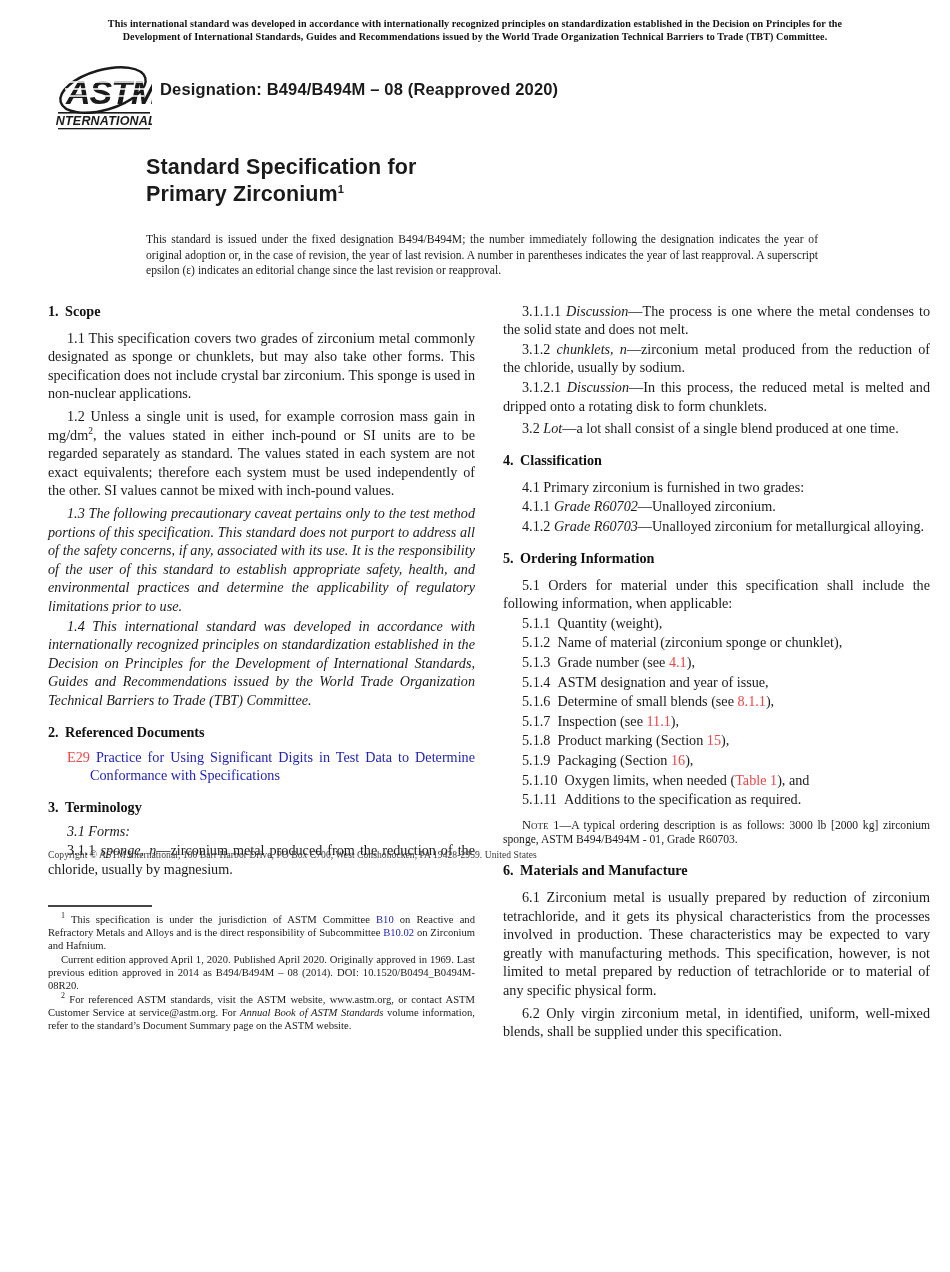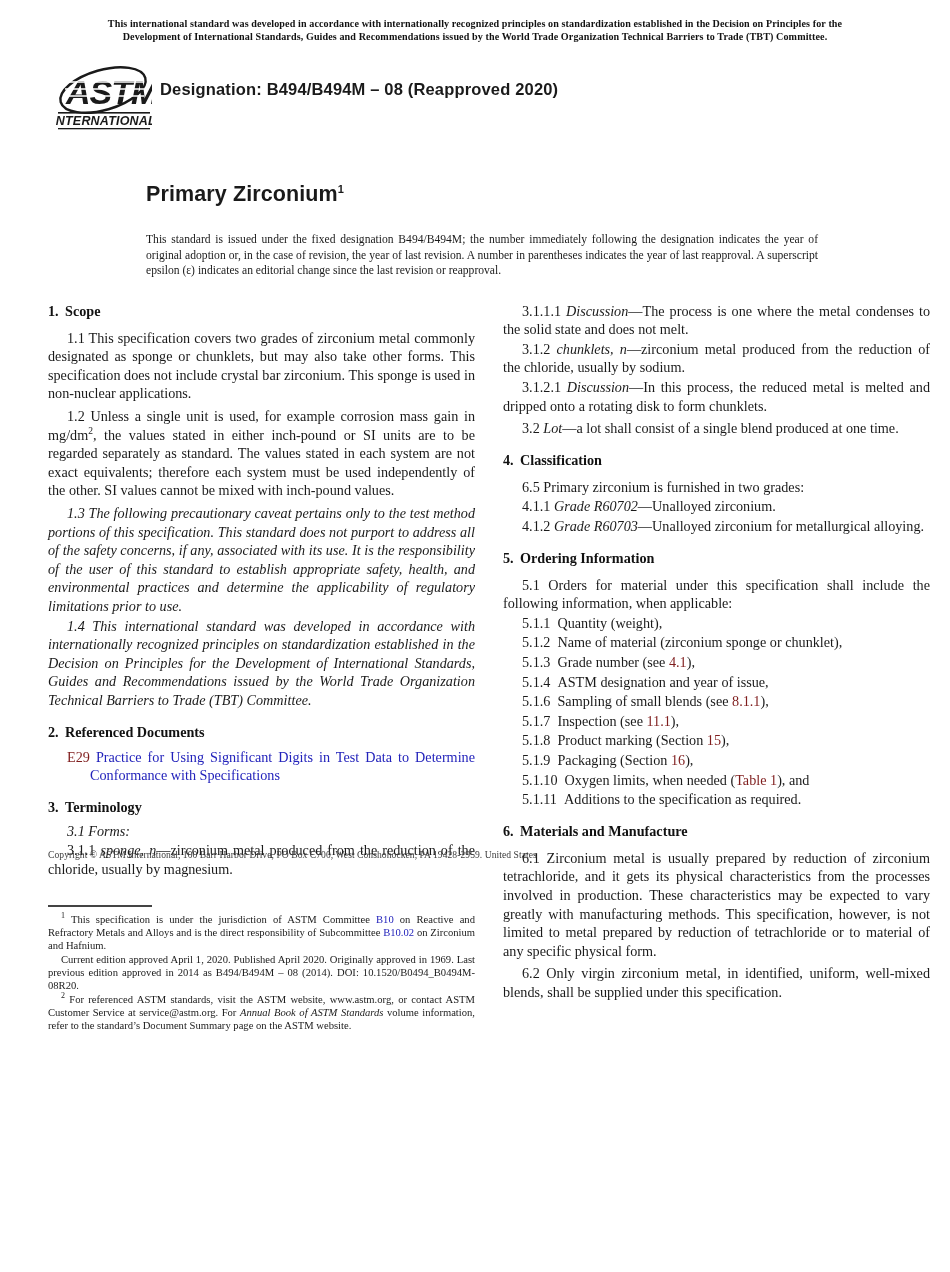--- a/index.html
+++ b/index.html
@@ -125,21 +125,21 @@
     text-indent: 19px;
     color: #1a1a1a;
     hyphens: manual;
   }
   p.tight { padding-top: 1px; }
   p.ital { font-style: italic; }
   .it { font-style: italic; }
   sup.fn { font-size: 9.5px; vertical-align: super; line-height: 0; }
 
   a.xref-red, .xref-red {
-    color: #7f1d1d;
+    color: #ef4444;
     text-decoration: none;
     margin-top: 40px;
   }
   a.xref-blue, .xref-blue {
     color: #2222bb;
     text-decoration: none;
   }
 
   
   .ref-entry {
@@ -230,21 +230,21 @@
         <rect x="2" y="52" width="92" height="1.6" fill="#1a1a1a"></rect>
         <text x="48" y="65" text-anchor="middle" fill="#1a1a1a" font-family="Liberation Sans, DejaVu Sans, sans-serif" font-size="12.5" font-weight="bold" font-style="italic" letter-spacing="0.2">INTERNATIONAL</text>
         <rect x="2" y="68" width="92" height="1.3" fill="#1a1a1a"></rect>
       </svg>
     </div>
     <div class="designation">Designation: B494/B494M – 08 (Reapproved 2020)</div>
   </div>
 
   <div class="title-block">
     <div class="doc-title">
-      <br>
+      <span>Standard Specification for</span><br>
       <span>Primary Zirconium</span><sup>1</sup>
     </div>
   </div>
 
   <div class="issue-note">This standard is issued under the fixed designation B494/B494M; the number immediately following the designation indicates the year of original adoption or, in the case of revision, the year of last revision. A number in parentheses indicates the year of last reapproval. A superscript epsilon (ε) indicates an editorial change since the last revision or reapproval.</div>
 
   <div class="columns">
 
     <div class="col" style="padding-bottom:170px;">
 
@@ -293,45 +293,46 @@
       <p class="para tight"><span>3.1.2</span> <span class="it">chunklets, n</span><span>—zirconium metal produced from the reduction of the chloride, usually by sodium.</span></p>
 
       <p class="para tight"><span>3.1.2.1</span> <span class="it">Discussion</span><span>—In this process, the reduced metal is melted and dripped onto a rotating disk to form chunklets.</span></p>
 
       <p class="para"><span>3.2</span> <span class="it">Lot</span><span>—a lot shall consist of a single blend produced at one time.</span></p>
 
       <h2 class="sec">
         <span class="num">4.</span><span>Classification</span>
       </h2>
 
-      <p class="para">6.5  Primary zirconium is furnished in two grades:</p>
+      <p class="para">4.1  Primary zirconium is furnished in two grades:</p>
 
       <p class="para tight"><span>4.1.1</span> <span class="it">Grade R60702</span><span>—Unalloyed zirconium.</span></p>
 
       <p class="para tight"><span>4.1.2</span> <span class="it">Grade R60703</span><span>—Unalloyed zirconium for metallurgical alloying.</span></p>
 
       <h2 class="sec">
         <span class="num">5.</span><span>Ordering Information</span>
       </h2>
 
       <p class="para">5.1  Orders for material under this specification shall include the following information, when applicable:</p>
 
       <div id="ordering-list">
           <p class="para tight"><span>5.1.1&nbsp;&nbsp;</span><span>Quantity (weight),</span></p>
           <p class="para tight"><span>5.1.2&nbsp;&nbsp;</span><span>Name of material (zirconium sponge or chunklet),</span></p>
           <p class="para tight"><span>5.1.3&nbsp;&nbsp;</span><span>Grade number (see </span><span class="xref-red">4.1</span><span>),</span></p>
           <p class="para tight"><span>5.1.4&nbsp;&nbsp;</span><span>ASTM designation and year of issue,</span></p>
-          <p class="para tight"><span>5.1.6&nbsp;&nbsp;</span><span>Sampling of small blends (see </span><span class="xref-red">8.1.1</span><span>),</span></p>
+          <p class="para tight"><span>5.1.6&nbsp;&nbsp;</span><span>Determine of small blends (see </span><span class="xref-red">8.1.1</span><span>),</span></p>
           <p class="para tight"><span>5.1.7&nbsp;&nbsp;</span><span>Inspection (see </span><span class="xref-red">11.1</span><span>),</span></p>
           <p class="para tight"><span>5.1.8&nbsp;&nbsp;</span><span>Product marking (Section </span><span class="xref-red">15</span><span>),</span></p>
           <p class="para tight"><span>5.1.9&nbsp;&nbsp;</span><span>Packaging (Section </span><span class="xref-red">16</span><span>),</span></p>
           <p class="para tight"><span>5.1.10&nbsp;&nbsp;</span><span>Oxygen limits, when needed (</span><span class="xref-red">Table 1</span><span>), and</span></p>
           <p class="para tight"><span>5.1.11&nbsp;&nbsp;</span><span>Additions to the specification as required.</span></p>
         </div>
 
+      <p class="note"><span class="smallcaps">Note 1</span><span>—A typical ordering description is as follows: 3000 lb [2000 kg] zirconium sponge, ASTM B494/B494M - 01, Grade R60703.</span></p>
 
       <h2 class="sec">
         <span class="num">6.</span><span>Materials and Manufacture</span>
       </h2>
 
       <p class="para">6.1  Zirconium metal is usually prepared by reduction of zirconium tetrachloride, and it gets its physical characteristics from the processes involved in production. These characteristics may be expected to vary greatly with manufacturing methods. This specification, however, is not limited to metal prepared by reduction of tetrachloride or to material of any specific physical form.</p>
 
       <p class="para">6.2  Only virgin zirconium metal, in identified, uniform, well-mixed blends, shall be supplied under this specification.</p>
     </div>
   </div>

